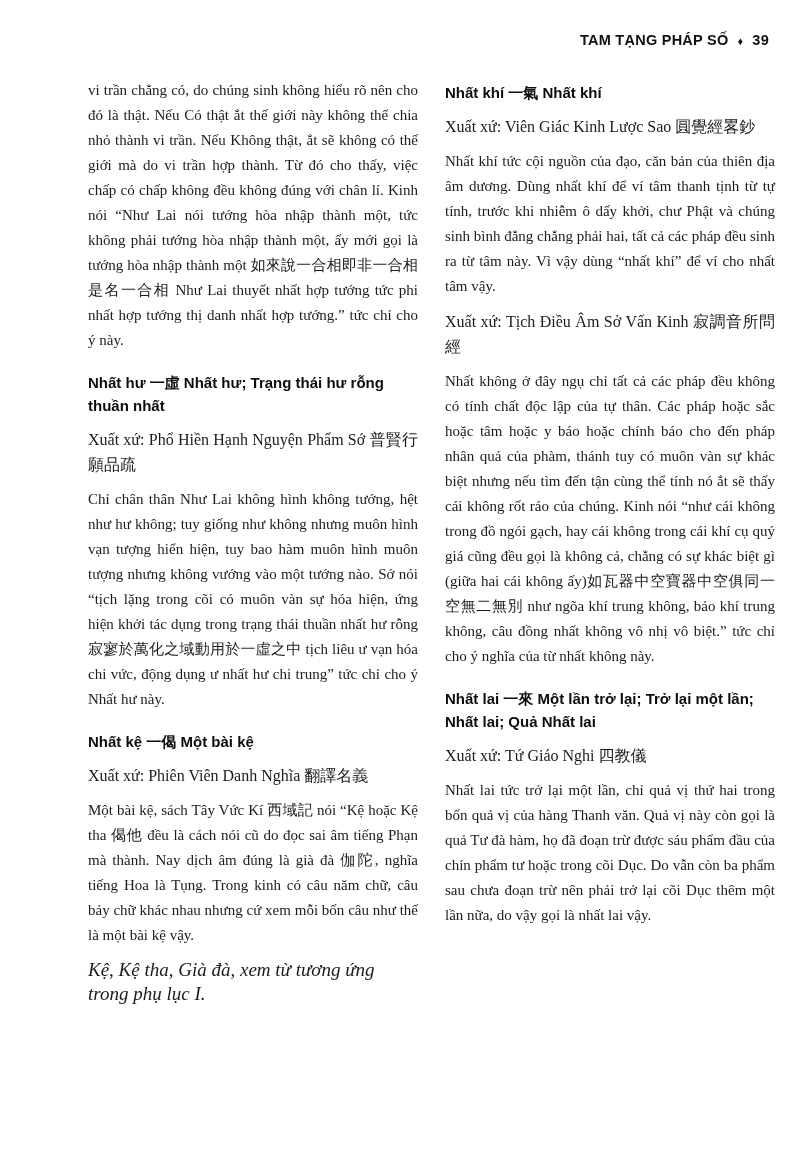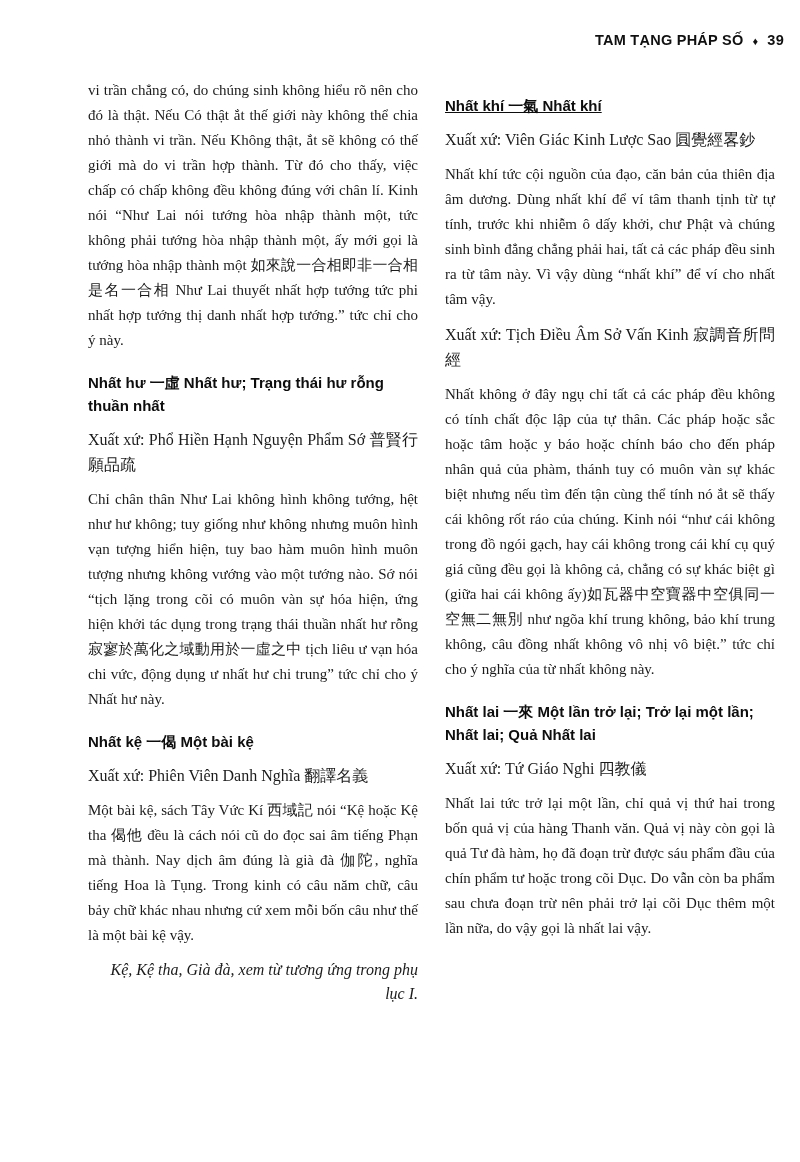--- a/index.html
+++ b/index.html
@@ -2,21 +2,21 @@
 <html><head>
 <meta charset="utf-8">
 <style>
   html, body { margin: 0; padding: 0; background: #ffffff; }
   body {
     width: 800px; height: 1162px; overflow: hidden;
     font-family: "Liberation Serif", serif;
     color: #1b1b1b;
     -webkit-font-smoothing: antialiased;
   }
-  .page { padding: 30px 16px 0 88px; }
+  .page { padding: 30px 31px 0 88px; }
 
   .running-head {
     display: flex; justify-content: flex-end; align-items: center; gap: 9px;
     font-family: "Liberation Sans", sans-serif;
     font-weight: 700; font-size: 14.5px; letter-spacing: .25px; color: #101010;
     height: 20px;
   }
   .running-head .diamond { font-size: 11px; position: relative; top: .5px; }
 
   .columns { display: flex; gap: 27px; margin-top: 28px; }
@@ -24,28 +24,28 @@
 
   p.body {
     font-size: 15px; line-height: 25px; text-align: justify;
     margin: 0 0 10px; color: #1b1b1b;
   }
   h3.entry {
     font-family: "Liberation Sans", sans-serif;
     font-size: 15px; line-height: 23px; font-weight: 700;
     margin: 18px 0 10px; color: #0d0d0d;
   }
-  h3.entry.first { margin-top: 16px; text-decoration: underline; }
+  h3.entry.first { margin-top: 3px; }
   p.source {
     font-size: 16px; line-height: 25px; text-align: justify;
     margin: 0 0 10px;
   }
   p.note {
-    font-size: 16px; line-height: 24px; font-style: italic;
-    margin: 4px 0 10px; text-align: right;
+    font-size: 19px; line-height: 24px; font-style: italic;
+    margin: 4px 0 10px; text-align: left;
   }
 </style>
 </head>
 <body>
 
 <div class="page">
 
   <div class="running-head">
     <span>TAM TẠNG PHÁP SỐ</span>
     <span class="diamond">♦</span>

